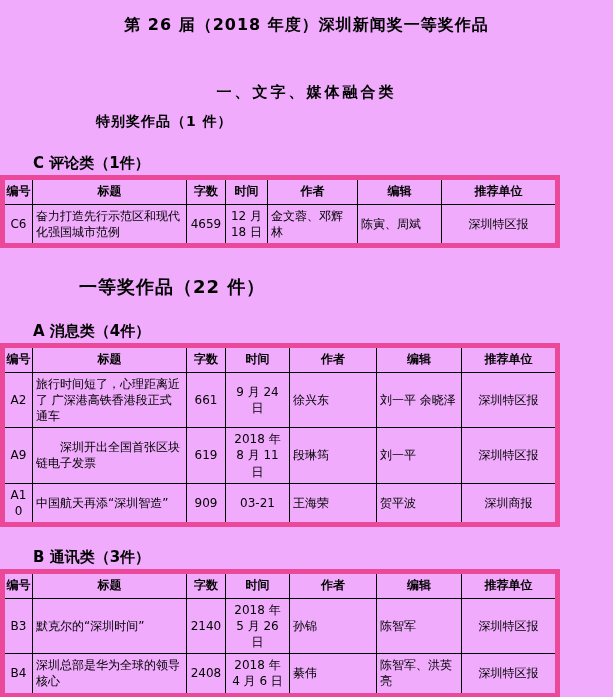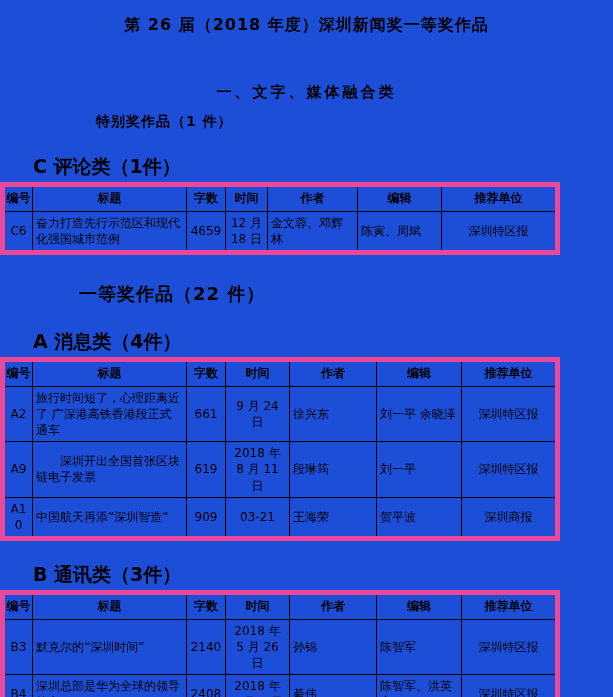--- a/index.html
+++ b/index.html
@@ -7,21 +7,21 @@
     padding: 0;
     background: #ffffff;
     color: #000000;
     font-family: "DejaVu Sans", "Liberation Sans", sans-serif;
   }
   .page {
     position: relative;
     width: 613px;
     height: 697px;
     overflow: hidden;
-    background: #1d4ed8;
+    background: #f0abfc;
   }
   .doc-title {
     padding-top: 15px;
     text-align: center;
     font-size: 16px;
     font-weight: bold;
     letter-spacing: 1px;
   }
   .category-title {
     margin-top: 47px;
@@ -38,21 +38,21 @@
     padding-left: 24px;
   }
   .first-prize-heading {
     margin: 27px 0 0 79px;
     font-size: 18px;
     font-weight: bold;
     letter-spacing: 1px;
   }
   .table-heading {
     margin: 23px 0 2px 33px;
-    font-size: 19px;
+    font-size: 15px;
     font-weight: bold;
   }
   .table-heading.tight { margin-top: 21px; }
   table.awards {
     border-collapse: collapse;
     table-layout: fixed;
     width: 555px;
     border: 5px solid #ec4899;
   }
   table.awards th {

